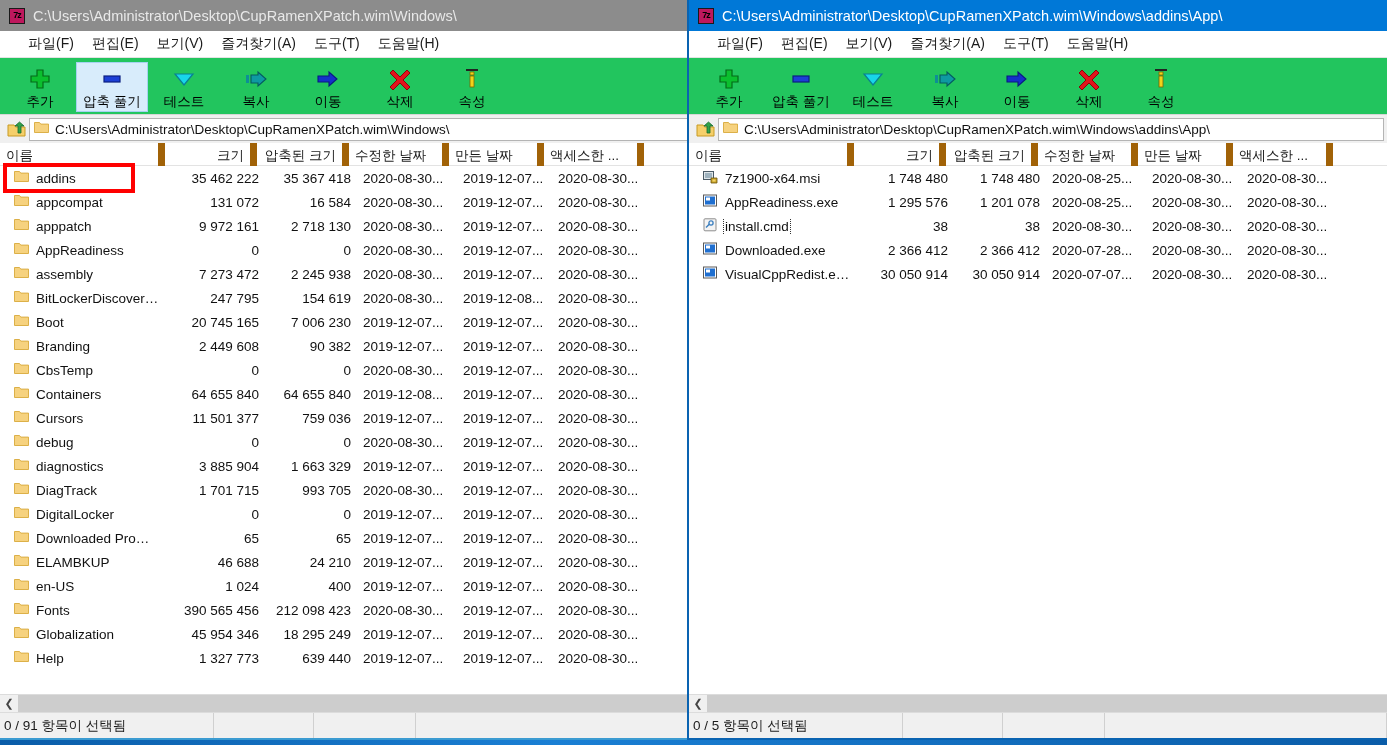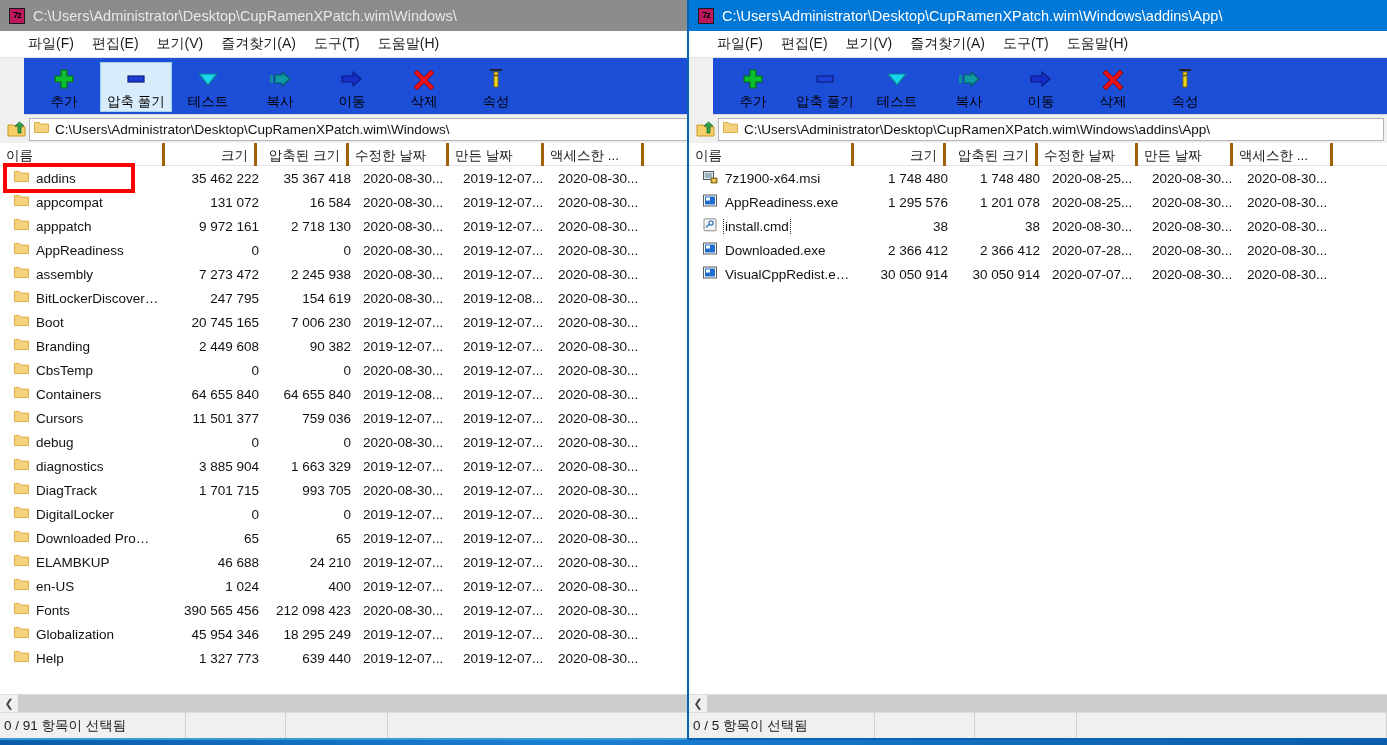--- a/index.html
+++ b/index.html
@@ -58,25 +58,24 @@
   .menuitem {
     font-size: 14px; color: #1b1b1b;
     padding: 2px 9px;
     white-space: nowrap;
     cursor: default;
   }
 
   
   .toolbar {
     height: 57px; flex: 0 0 57px;
-    background: #1d4ed8;
+    background: #22c55e;
     display: flex; align-items: flex-start;
     padding: 4px 0 0 4px;
     border-bottom: 1px solid #d6d6d6;
-    margin-left: 24px;
   }
   .tbtn {
     width: 72px; height: 50px;
     display: flex; flex-direction: column;
     align-items: center; justify-content: flex-start;
     padding-top: 4px;
     cursor: default;
     border: 1px solid transparent;
   }
   .tbtn.hot { background: #d8ecfb; border: 1px solid #a6d2f0; }
@@ -105,21 +104,21 @@
   
   .listwrap { flex: 1 1 auto; position: relative; background:#fff; overflow: hidden; display:flex; flex-direction:column; }
   .colhdr {
     display: flex; height: 23px; flex: 0 0 23px;
     background: #ffffff;
     border-bottom: 1px solid #e3e3e3;
     font-size: 13.5px; color: #1b1b1b;
   }
   .colhdr .c {
     display: flex; align-items: center;
-    border-right: 3px solid #a16207;
+    border-right: 7px solid #a16207;
     padding: 13px 6px;
     white-space: nowrap; overflow: hidden;
     cursor: default;
   }
   .rows { flex: 1 1 auto; overflow: hidden; background:#fff;margin-left:8px; }
   .row { display: flex; height: 24px; font-size: 13.5px; color:#111; align-items:center; cursor: default; }
   .row .c { padding: 0 6px; white-space: nowrap; overflow: hidden; display:flex; align-items:center; }
   .row .c.name { gap: 7px; }
   .row .c.num { justify-content: flex-end; }
   .row.focusoutline .c.name .nametext { outline: 1px dotted #333; outline-offset: 1px; }
@@ -148,21 +147,21 @@
 
   
   .statusbar {
     height: 26px; flex: 0 0 26px;
     background: #f0f0f0;
     border-top: 1px solid #dcdcdc;
     display: flex; align-items: center;
     font-size: 13.5px; color:#1b1b1b;
   }
   .statusbar .pane { height: 100%; display:flex; align-items:center; padding-left: 4px; border-right:1px solid #d0d0d0; white-space:nowrap; }
-  .sp1 { width: 186px; } .sp2 { width: 100px; } .sp3 { width: 102px; } .sp4 { flex:1 1 auto; border-right:none; }
+  .sp1 { width: 214px; } .sp2 { width: 100px; } .sp3 { width: 102px; } .sp4 { flex:1 1 auto; border-right:none; }
 
   
   .folder { width:15px; height:13px; flex:0 0 auto; }
   .annot-rect {
     position: absolute;
     border: 4px solid #ff0000;
     pointer-events: none;
     z-index: 50;
   }
   .taskbar-edge {

